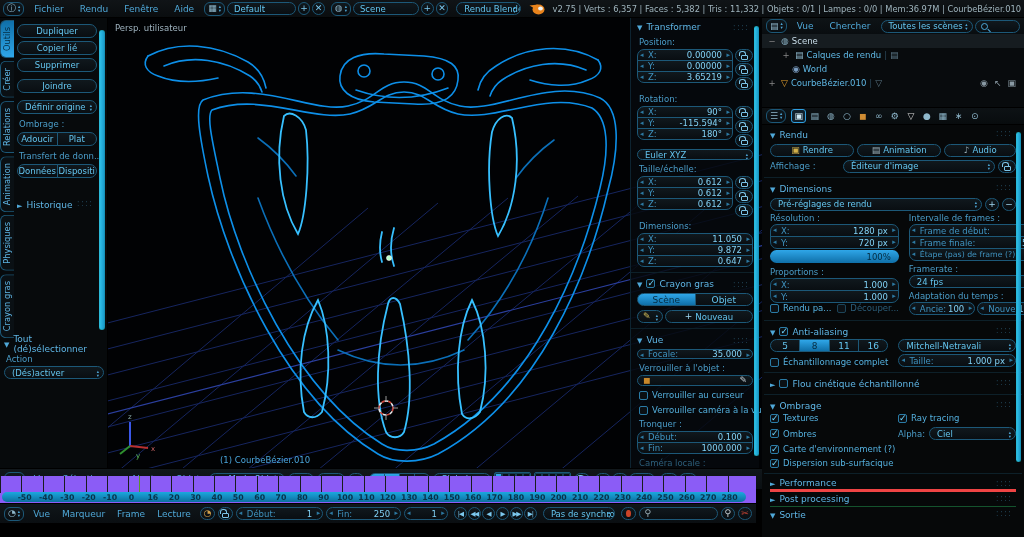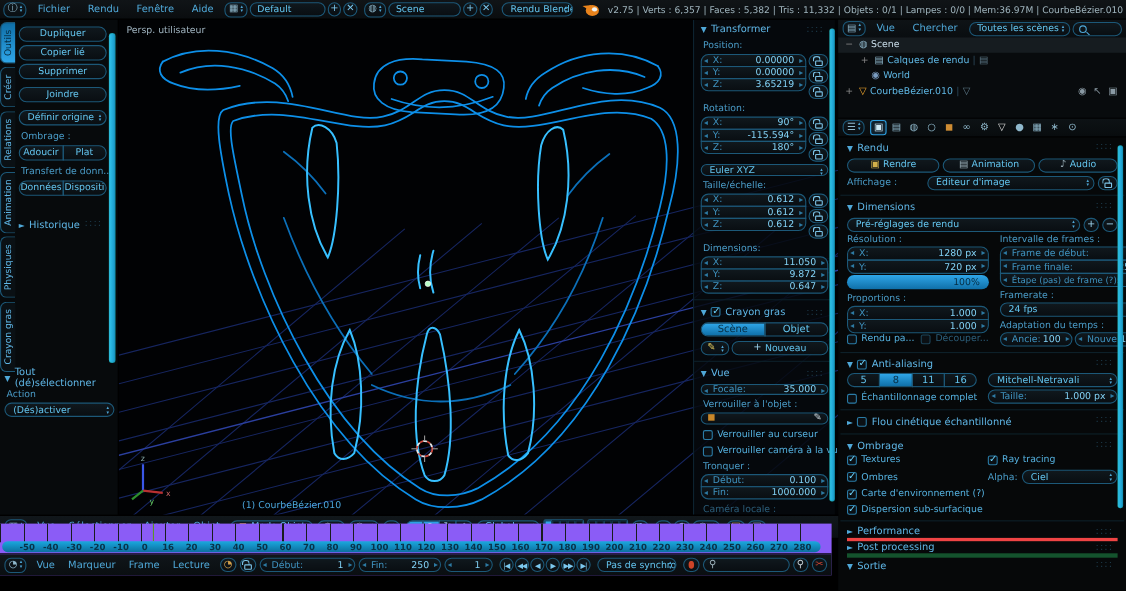--- a/index.html
+++ b/index.html
@@ -758,21 +758,21 @@
       </div>
     </div>
     <div class="sep" style="margin-top:5px"></div>
     <div>
 
     <div class="ph" style="border-bottom:3px solid #ef4444">
         <span class="tri-r"></span>
         <span>Performance</span>
         <span class="dots"></span>
       </div>
-        <div class="ph" style="border-bottom:4px solid #14532d">
+        <div class="ph" style="border-bottom:1px solid #14532d">
         <span class="tri-r"></span>
         <span>Post processing</span>
         <span class="dots"></span>
       </div>
       </div>
     <div class="ph">
       <span class="tri-d"></span>
       <span>Sortie</span>
       <span class="dots"></span>
     </div>

